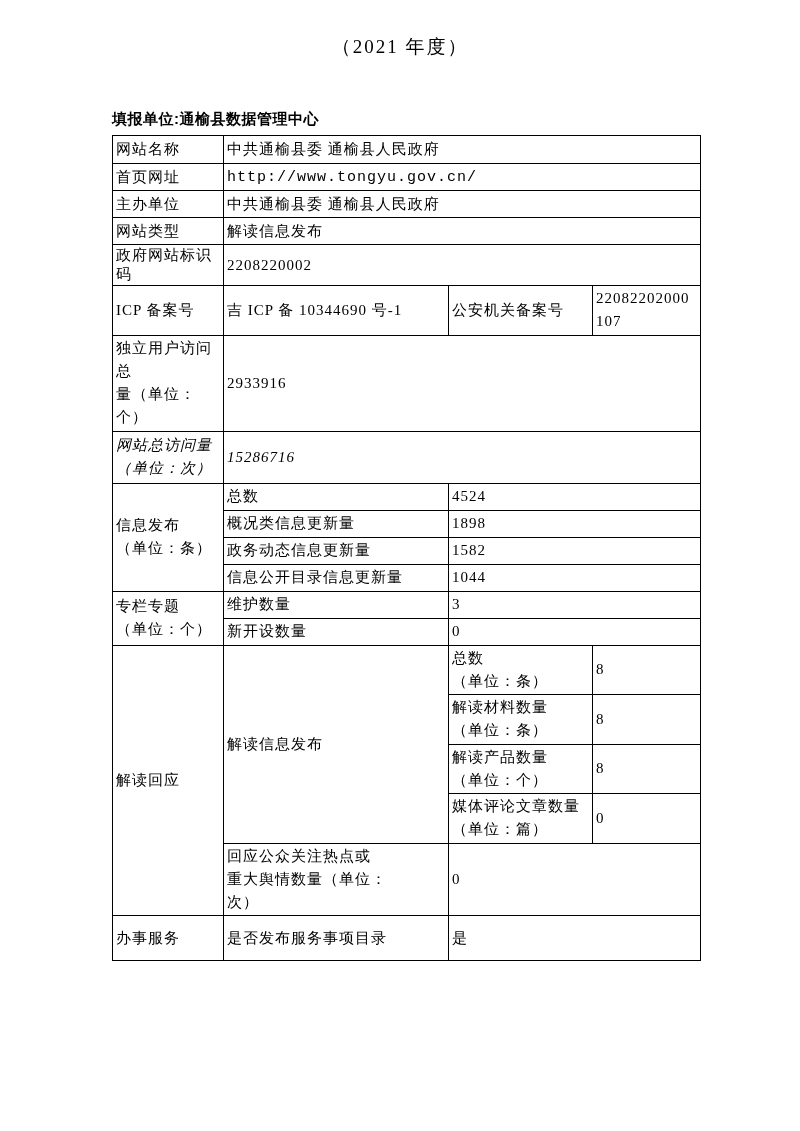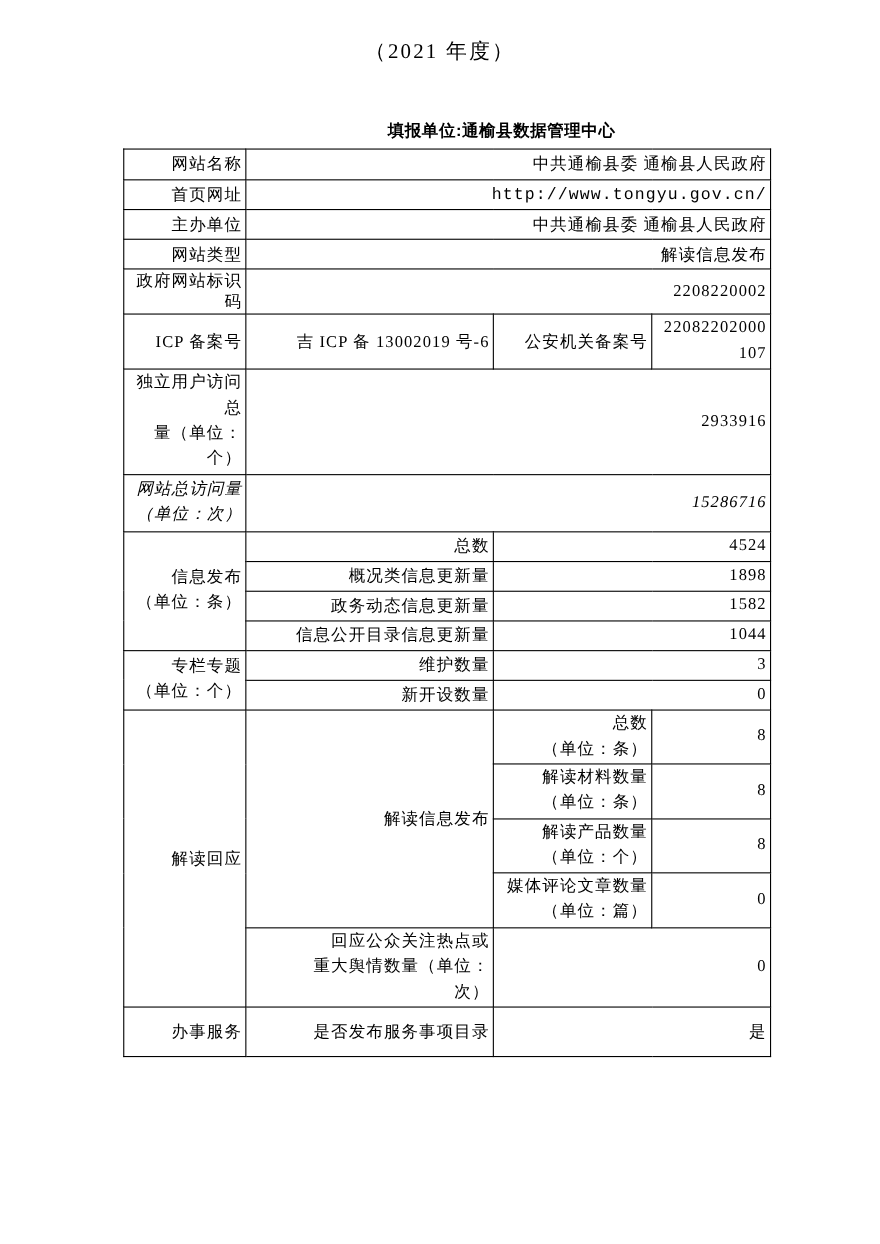--- a/index.html
+++ b/index.html
@@ -22,32 +22,31 @@
   .report-subtitle {
     margin-top: 34px;
     text-align: center;
     font-size: 19px; letter-spacing: 2px;
   }
   .unit-line {
     margin: 50px 0 6px 112px;
     font-family: "Liberation Sans", "DejaVu Sans", sans-serif;
     font-size: 15px; font-weight: 700;
     letter-spacing: 0.5px;
-    text-align: center;
   }
 
   table.report {
     margin-left: 112px;
     border-collapse: collapse;
     table-layout: fixed;
     width: 588px;
   }
   table.report td {
     border: 1px solid #000;
-    text-align: right;
+    text-align: left;
     vertical-align: middle;
     font-size: 15px;
     padding: 1px 3px;
     letter-spacing: 1px;
     overflow: hidden;
   }
   td.mono { font-family: "Liberation Mono", "DejaVu Sans Mono", monospace; font-size: 14px; letter-spacing: 0; }
   td.num { letter-spacing: 0.5px; }
   .ml { white-space: pre-line; line-height: 1.55; }
   tr.r28 { height: 28px; } tr.r27 { height: 27px; }
@@ -93,21 +92,21 @@
       <td colspan="3">解读信息发布</td>
     </tr>
 
     <tr class="r27">
       <td>政府网站标识码</td>
       <td colspan="3" class="num">2208220002</td>
     </tr>
 
     <tr class="r49">
       <td>ICP 备案号</td>
-      <td>吉 ICP 备 13002019 号-6</td>
+      <td>吉 ICP 备 10344690 号-1</td>
       <td>公安机关备案号</td>
       <td class="ml num">22082202000
 107</td>
     </tr>
 
     <tr class="r53">
       <td class="ml">独立用户访问总
 量（单位：个）</td>
       <td colspan="3" class="num">2933916</td>
     </tr>

